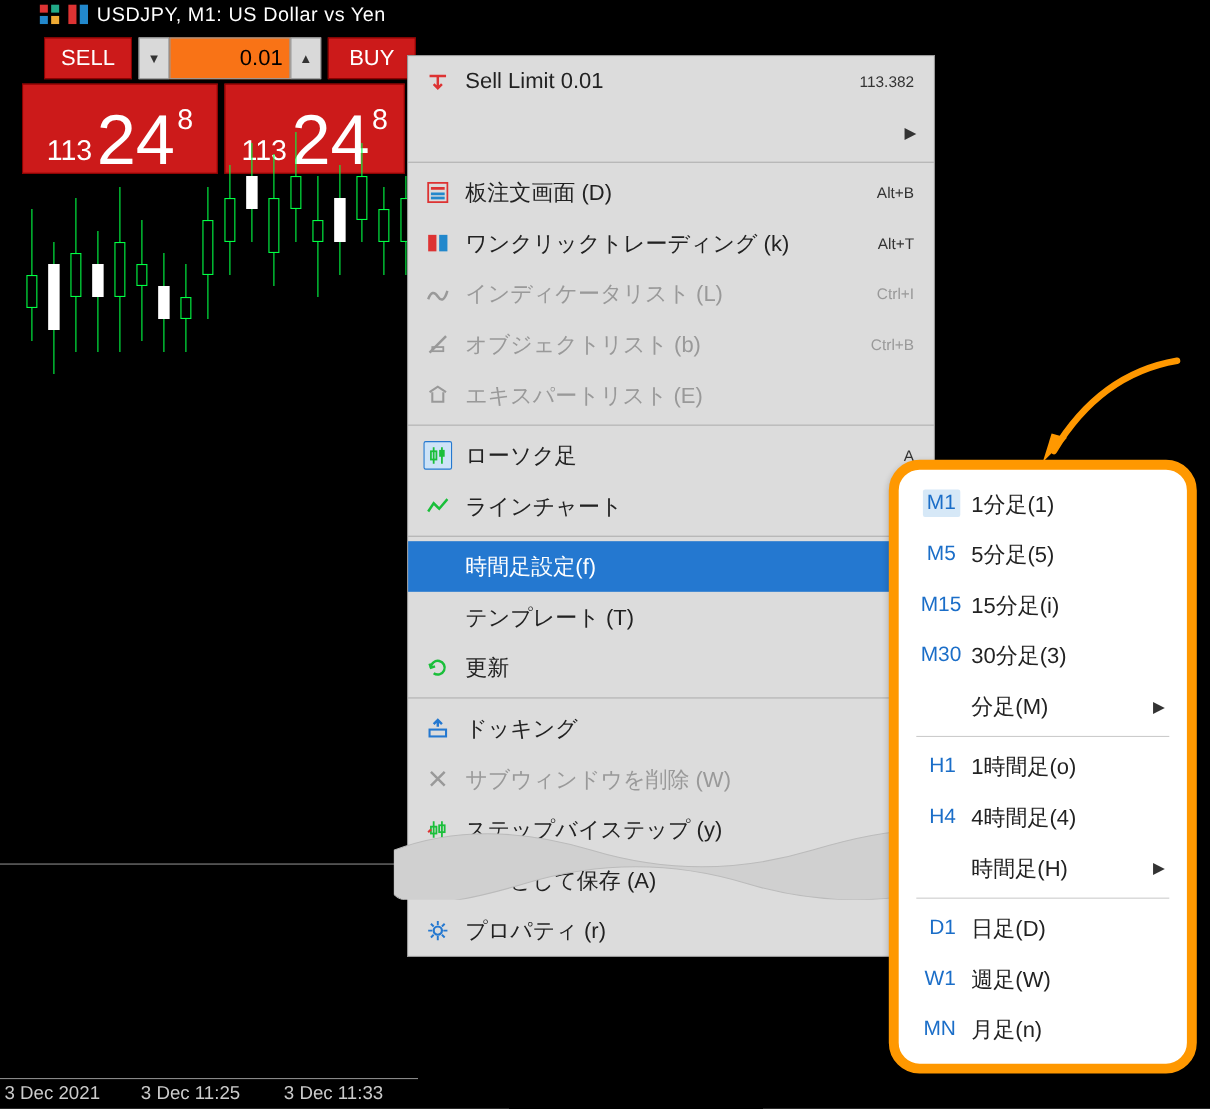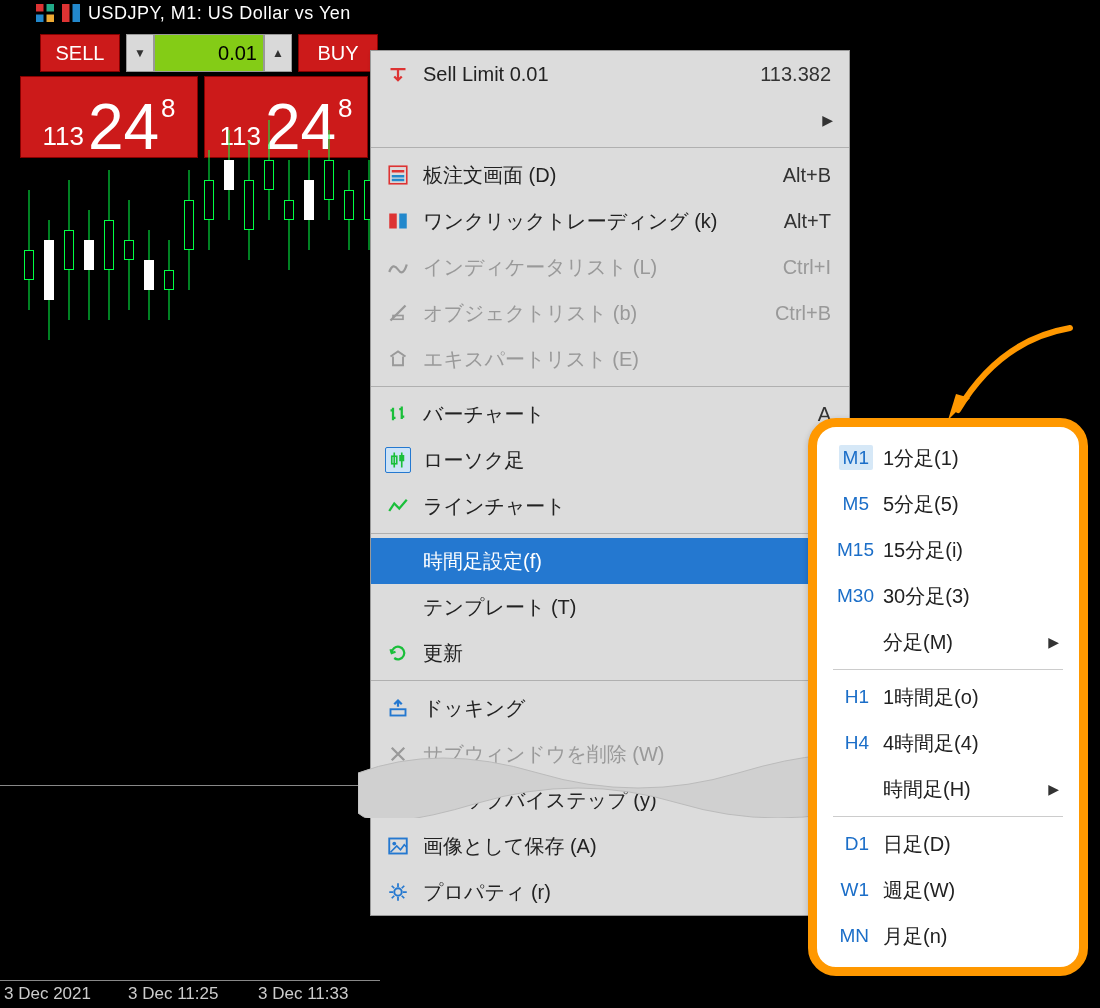--- a/index.html
+++ b/index.html
@@ -10,21 +10,21 @@
 .title-bar { position: absolute; left: 0; top: 0; height: 26px; display: flex; align-items: center; gap: 8px; padding-left: 36px; }
 .title-bar .ic { width: 18px; height: 18px; display: inline-flex; align-items: center; justify-content: center; }
 .title-text { color: #fff; font-size: 18px; letter-spacing: .5px; }
 
 .trade-panel { position: absolute; left: 20px; top: 34px; display: flex; gap: 6px; padding-left: 20px; }
 .btn-small { background: #cc1a1a; color: #fff; font-size: 20px; height: 38px; display: flex; align-items: center; justify-content: center; border: 1px solid #880000; }
 .sell-lbl { width: 80px; }
 .buy-lbl { width: 80px; }
 .vol-wrap { display: flex; }
 .vol-arrow { width: 28px; background: #d9d9d9; border: 1px solid #999; display: flex; align-items: center; justify-content: center; font-size: 12px; color: #333; }
-.vol-input { width: 110px; background: #84cc16; border: 1px solid #999; font-size: 20px; text-align: right; padding-right: 6px; display: flex; align-items: center; justify-content: flex-end; }
+.vol-input { width: 110px; background: #f97316; border: 1px solid #999; font-size: 20px; text-align: right; padding-right: 6px; display: flex; align-items: center; justify-content: flex-end; }
 
 .price-row { position: absolute; left: 20px; top: 76px; display: flex; gap: 6px; height: 82px; }
 .price-tile { background: #cc1a1a; border: 1px solid #880000; width: 178px; height: 82px; color: #fff; display: flex; align-items: baseline; justify-content: center; padding-top: 18px; }
 .price-tile2 { width: 164px; }
 .p-small { font-size: 26px; margin-right: 4px; position: relative; top: -4px; }
 .p-big { font-size: 64px; font-weight: 400; line-height: 1; }
 .p-frac { font-size: 26px; position: relative; top: -32px; margin-left: 2px; }
 
 .candles { position: absolute; left: 20px; top: 140px; width: 400px; height: 380px; }
 .candle { position: absolute; }
@@ -35,21 +35,21 @@
 .ask-line { position: absolute; left: 0; width: 380px; border-top: 1px solid #888; top: 785px; }
 
 .x-axis { position: absolute; left: 0; bottom: 0; width: 380px; height: 28px; border-top: 1px solid #888; }
 .x-tick { position: absolute; bottom: 4px; color: #ccc; font-size: 17px; white-space: nowrap; }
 
 
 .ctx-menu { position: absolute; left: 370px; top: 50px; width: 480px; background: #dcdcdc; border: 1px solid #999; box-shadow: 2px 2px 4px rgba(0,0,0,.3); font-size: 20px; color: #222; }
 .ctx-item { height: 46px; display: flex; align-items: center; padding-left: 52px; position: relative; }
 .ctx-item .ico { position: absolute; left: 14px; width: 26px; height: 26px; display: flex; align-items: center; justify-content: center; }
 .ctx-item .lab { flex: 1; }
-.ctx-item .sc { position: absolute; right: 18px; color: #333; font-size: 20px; }
+.ctx-item .sc { position: absolute; right: 18px; color: #333; font-size: 14px; }
 .ctx-item.disabled { color: #999; }
 .ctx-item.disabled .sc { color: #999; }
 .ctx-item.hl { background: #2478d0; color: #fff; }
 .ctx-sep { height: 1px; background: #b0b0b0; margin: 4px 0; }
 .ctx-item .arrow { position: absolute; right: 16px; font-size: 14px; color: #333; }
 
 
 .wave-cut { position: absolute; left: 358px; top: 748px; width: 520px; height: 70px; pointer-events: none; }
 
 
@@ -253,29 +253,20 @@
       <div class="ctx-item disabled">
         <span class="ico">
           <svg width="20" height="20" viewBox="0 0 16 16">
             <path d="M2 6 L8 2 L14 6 M4 6 V13 H12 V6" stroke="#999" stroke-width="1.5" fill="none"></path>
           </svg>
         </span>
         <span class="lab">エキスパートリスト (E)</span>
       </div>
       <div class="ctx-sep"></div>
       <div class="ctx-item">
-        <span class="ico">
-          <svg width="20" height="20" viewBox="0 0 16 16">
-            <path d="M4 3 V13 M2 5 H4 M4 11 H6 M11 2 V12 M9 4 H11 M11 10 H13" stroke="#1abf3a" stroke-width="1.8"></path>
-          </svg>
-        </span>
-        <span class="lab">バーチャート</span>
-        <span class="sc">A</span>
-      </div>
-      <div class="ctx-item">
         <span class="ico" style="border: 1px solid rgb(36, 120, 208); background: rgb(205, 227, 247); border-radius: 2px;">
           <svg width="20" height="20" viewBox="0 0 16 16">
             <path d="M5 2 V14 M11 2 V14" stroke="#1abf3a" stroke-width="1.3"></path>
             <rect x="3" y="5" width="4" height="6" fill="none" stroke="#1abf3a" stroke-width="1.3"></rect>
             <rect x="9" y="4" width="4" height="5" fill="#1abf3a"></rect>
           </svg>
         </span>
         <span class="lab">ローソク足</span>
         <span class="sc">A</span>
       </div>

